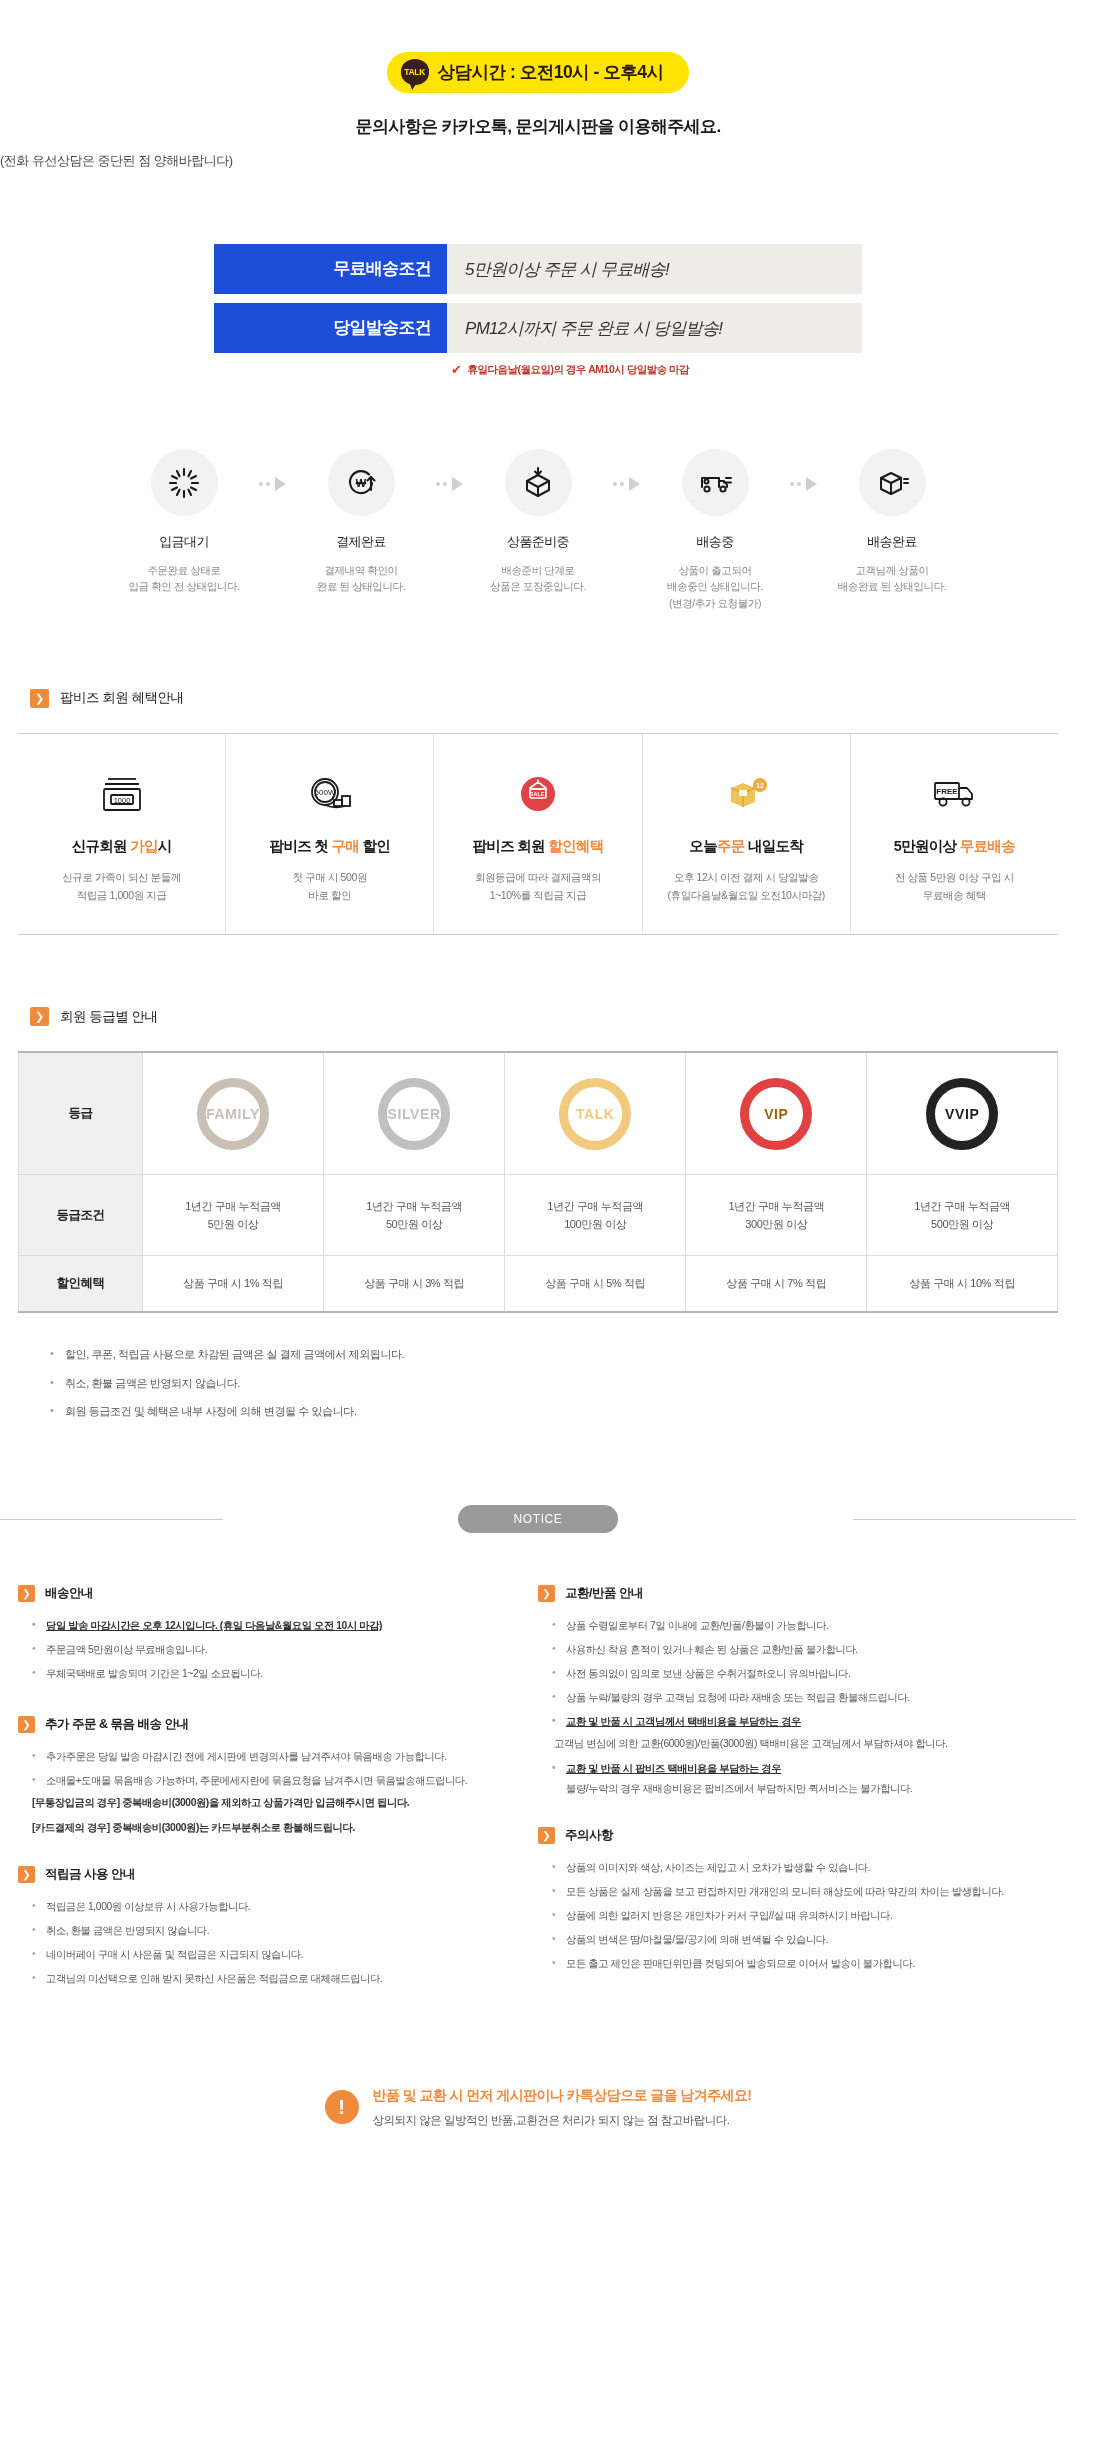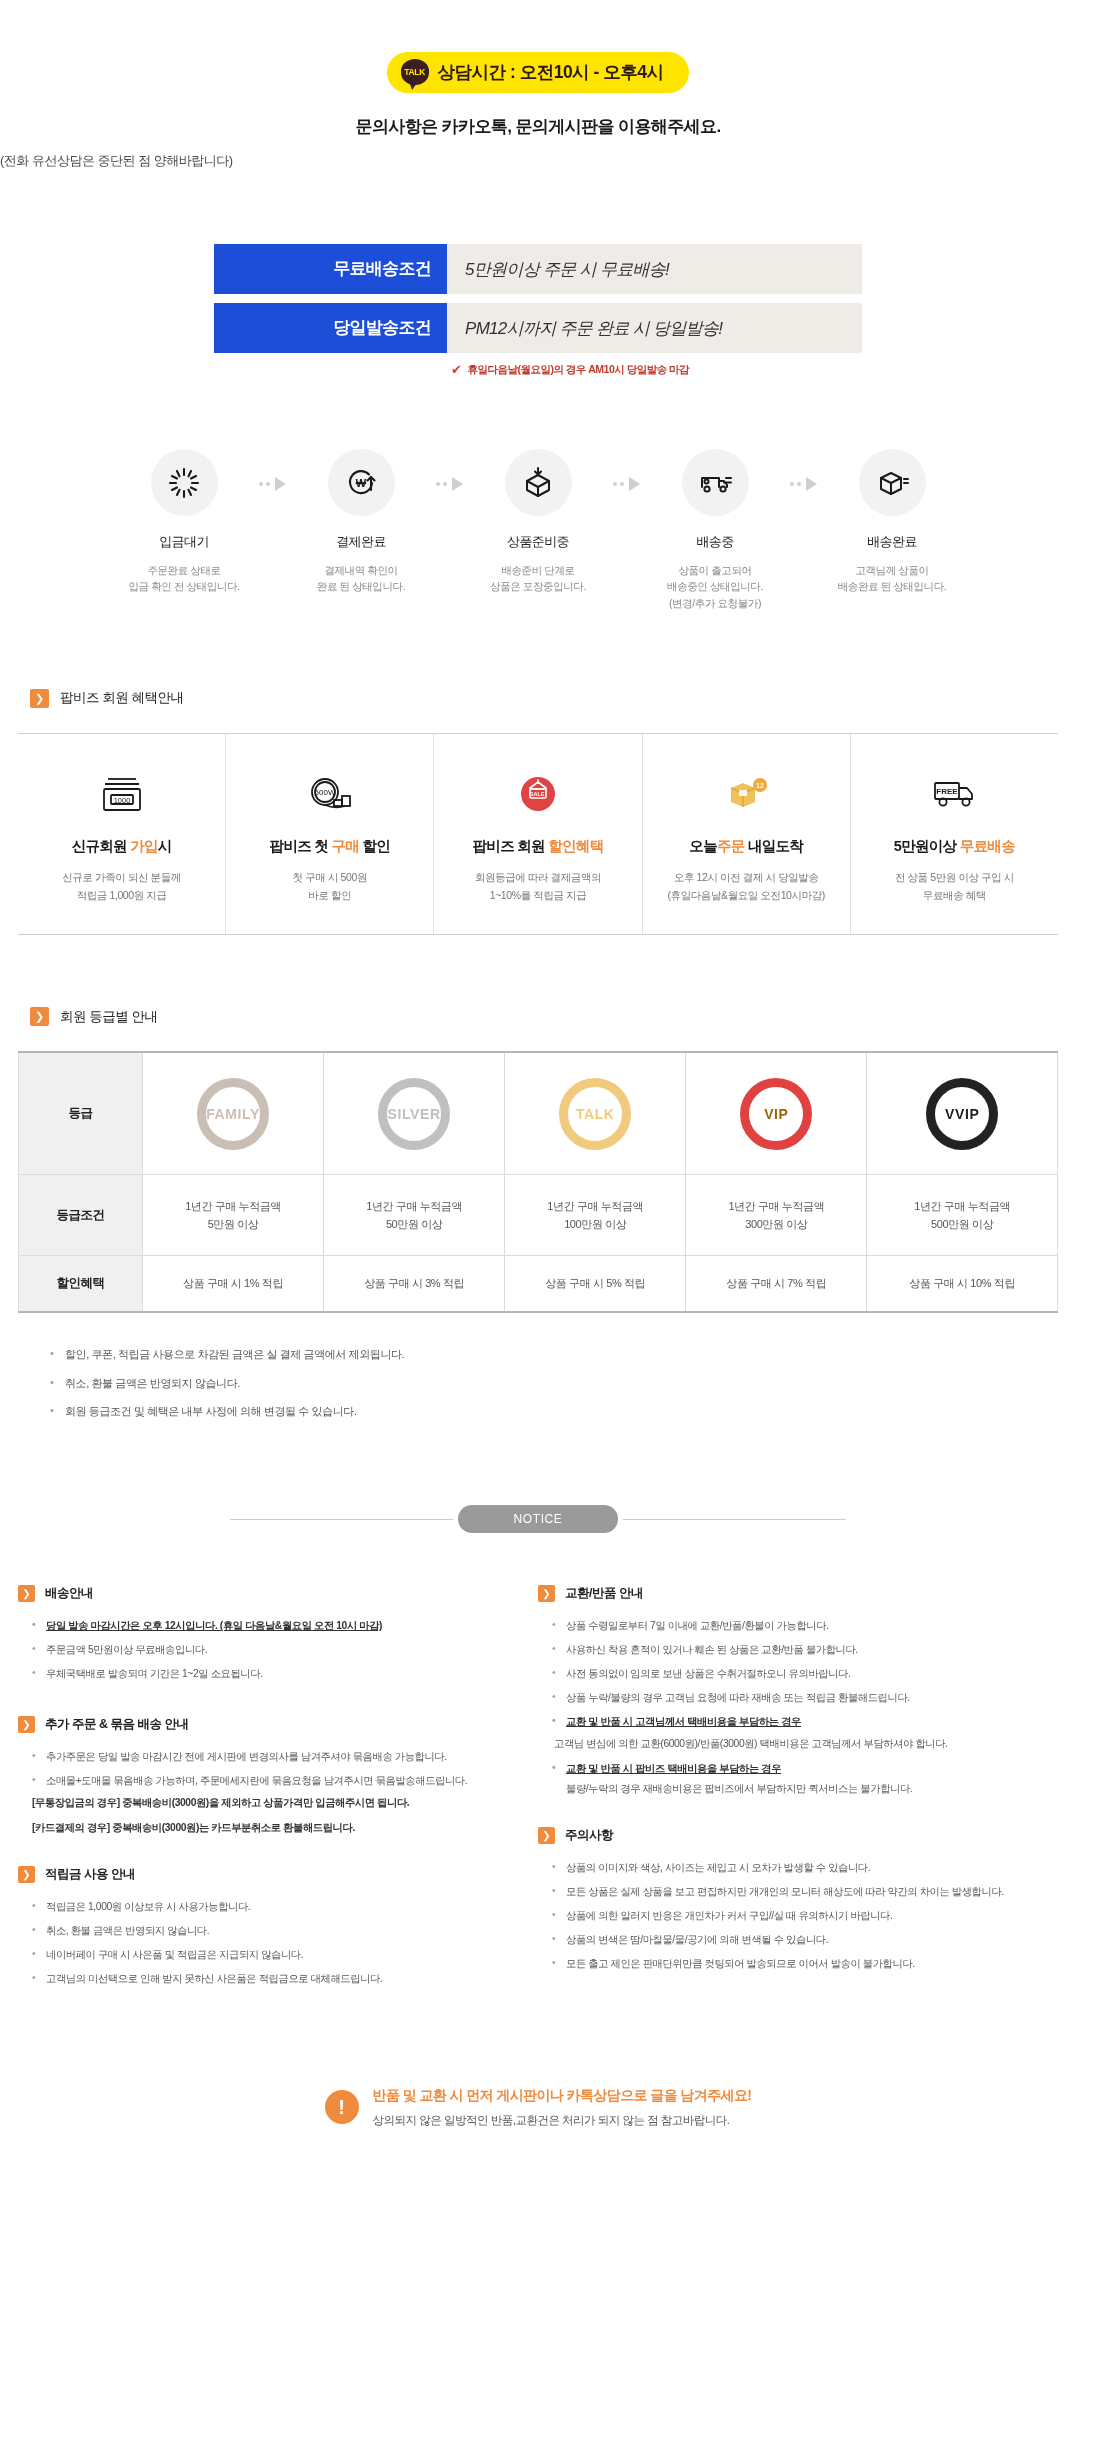--- a/index.html
+++ b/index.html
@@ -139,21 +139,21 @@
   .notes { width: 1040px; margin: 34px auto 0; padding-left: 32px; }
   .notes li {
     list-style: none; position: relative; font-size: 11px; color: #555;
     line-height: 1.4; margin-bottom: 13px; padding-left: 15px; letter-spacing: -0.4px;
   }
   .notes li:before {
     content: "•"; position: absolute; left: 0; top: -1px; color: #9a9a9a; font-size: 11px;
   }
 
   
-  .notice-wrap { display: flex; align-items: center; justify-content: center; margin-top: 86px; }
+  .notice-wrap { display: flex; align-items: center; justify-content: space-between; margin-top: 86px; }
   .notice-line { height: 1px; background: #cccccc; width: 223px; }
   .notice-pill {
     background: #9a9a9a; color: #fff; border-radius: 16px;
     padding: 7px 56px; font-size: 12px; letter-spacing: 0.6px; margin: 0 5px;
   }
 
   
   .notice-cols { display: flex; width: 1040px; margin: 52px auto 0; }
   .notice-col { width: 50%; padding-right: 18px; }
   .nhead { display: flex; align-items: center; gap: 10px; margin-bottom: 16px; }

